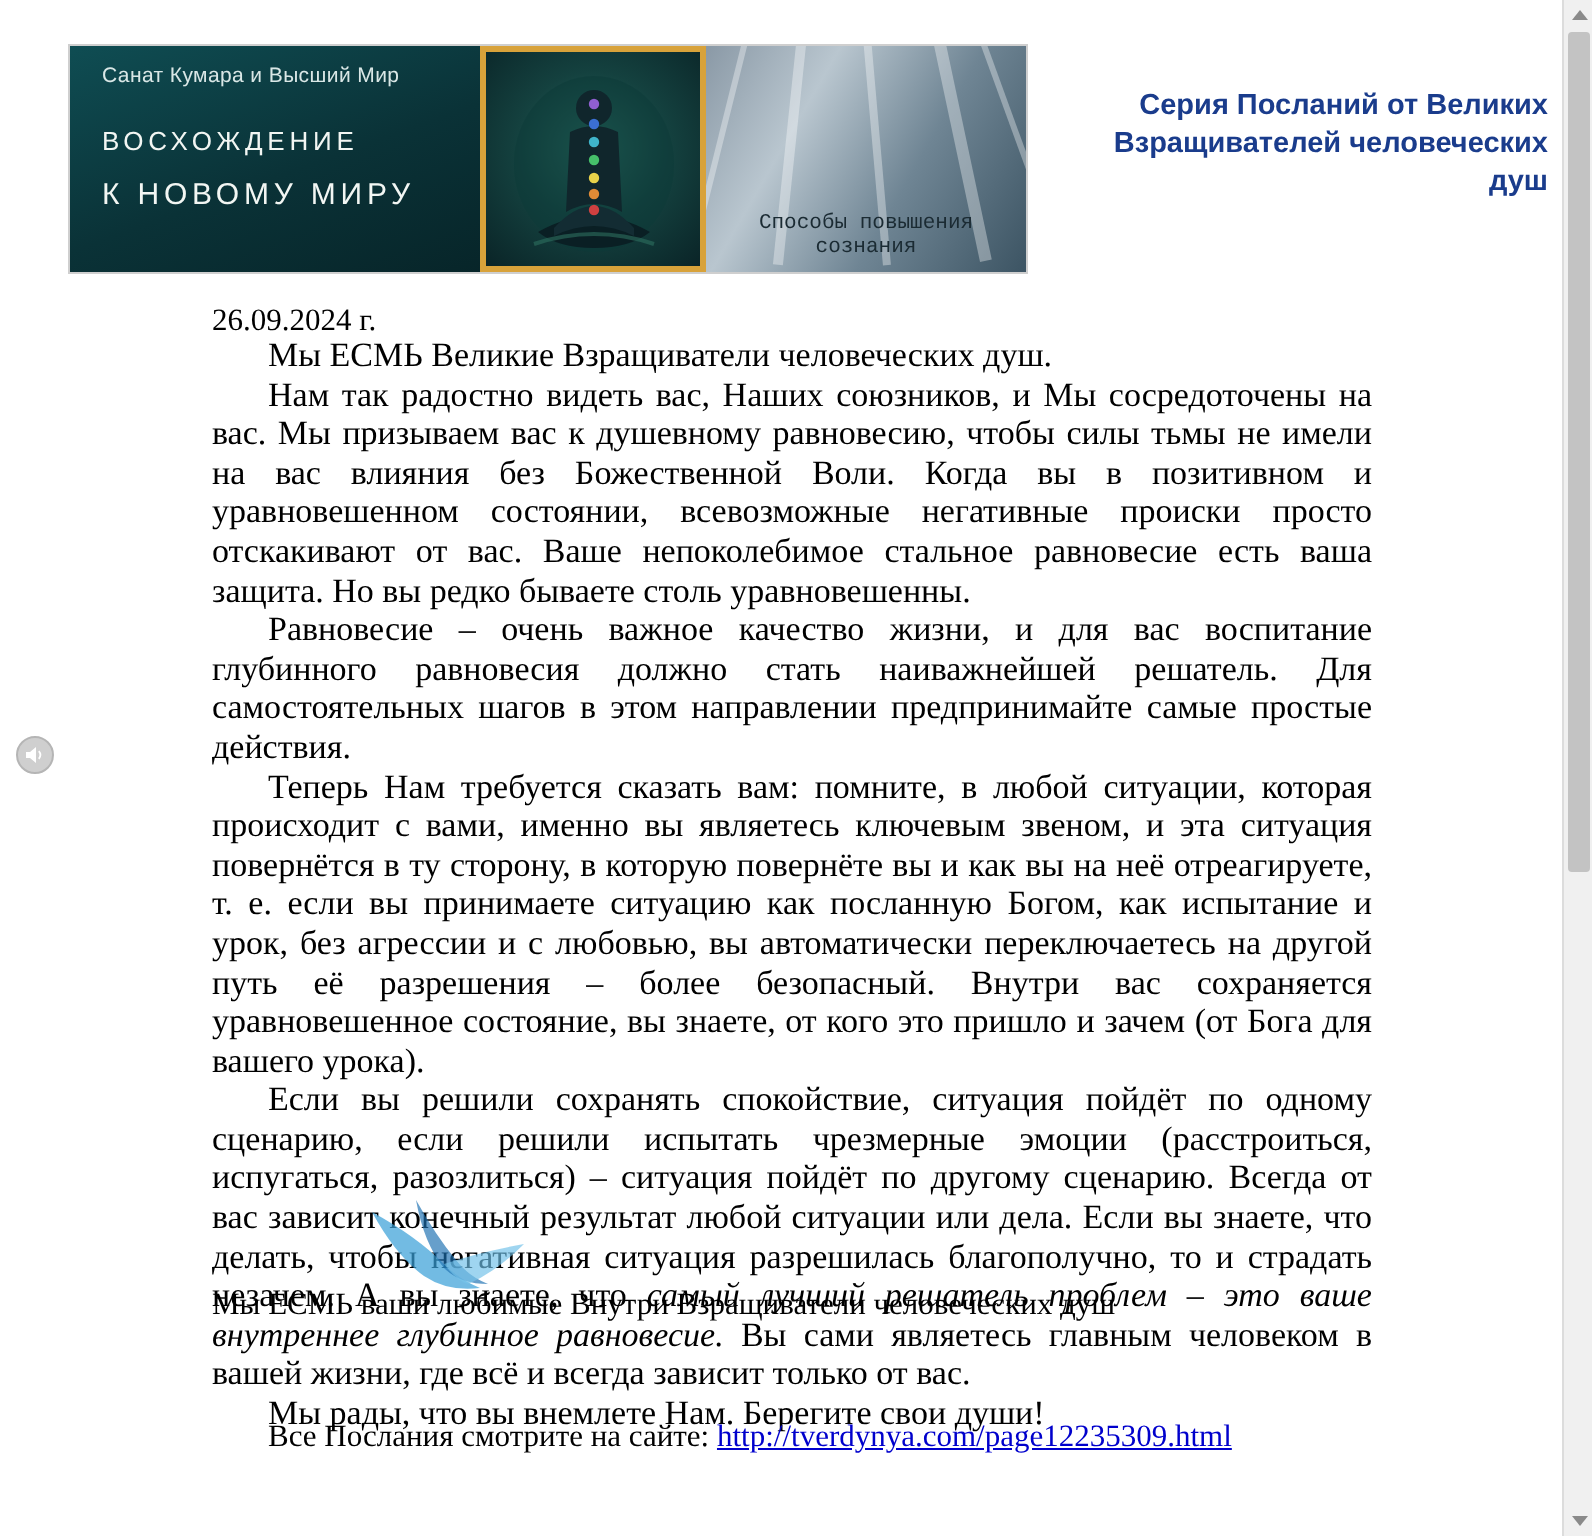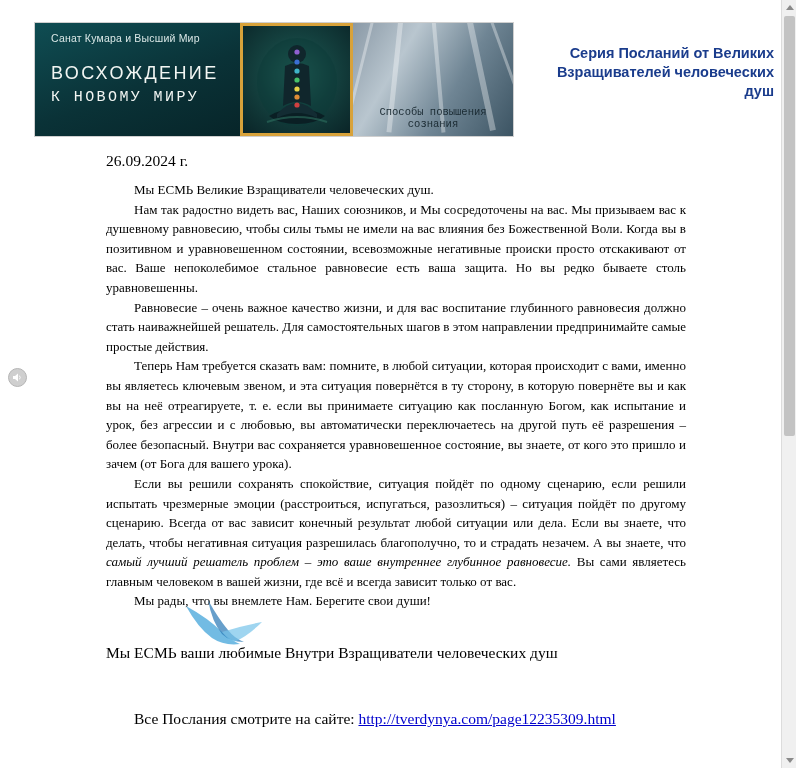--- a/index.html
+++ b/index.html
@@ -54,30 +54,30 @@
     font-family: "Liberation Sans", sans-serif;
     font-size: 10.5px;
     color: #d9e7e6;
     letter-spacing: .2px;
   }
   .banner-left .title1 {
     position: absolute;
     left: 16px;
     top: 40px;
     font-family: "Liberation Sans", sans-serif;
-    font-size: 18px;
+    font-size: 13px;
     letter-spacing: 2.4px;
     color: #f2f6f3;
     text-transform: uppercase;
   }
   .banner-left .title2 {
     position: absolute;
     left: 16px;
     top: 66px;
-    font-family: Liberation Mono, monospace;
+    font-family: Liberation Sans, sans-serif;
     font-size: 15px;
     letter-spacing: 2.4px;
     color: #f2f6f3;
     text-transform: uppercase;
   }
   .banner-mid {
     position: absolute;
     left: 205px;
     top: 0;
     width: 113px;
@@ -135,23 +135,23 @@
   
   .date {
     position: absolute;
     left: 106px;
     top: 152px;
     font-size: 15.5px;
   }
   .content {
     position: absolute;
     left: 106px;
-    top: 180px;
+    top: 168px;
     width: 580px;
-    font-size: 13px;
+    font-size: 17px;
     line-height: 19.6px;
     text-align: justify;
   }
   .content p {
     margin: 0 0 0 0;
     text-indent: 28px;
   }
   .content b { font-weight: normal; margin-top: 44px; }
   .content i { font-style: italic; }
 

